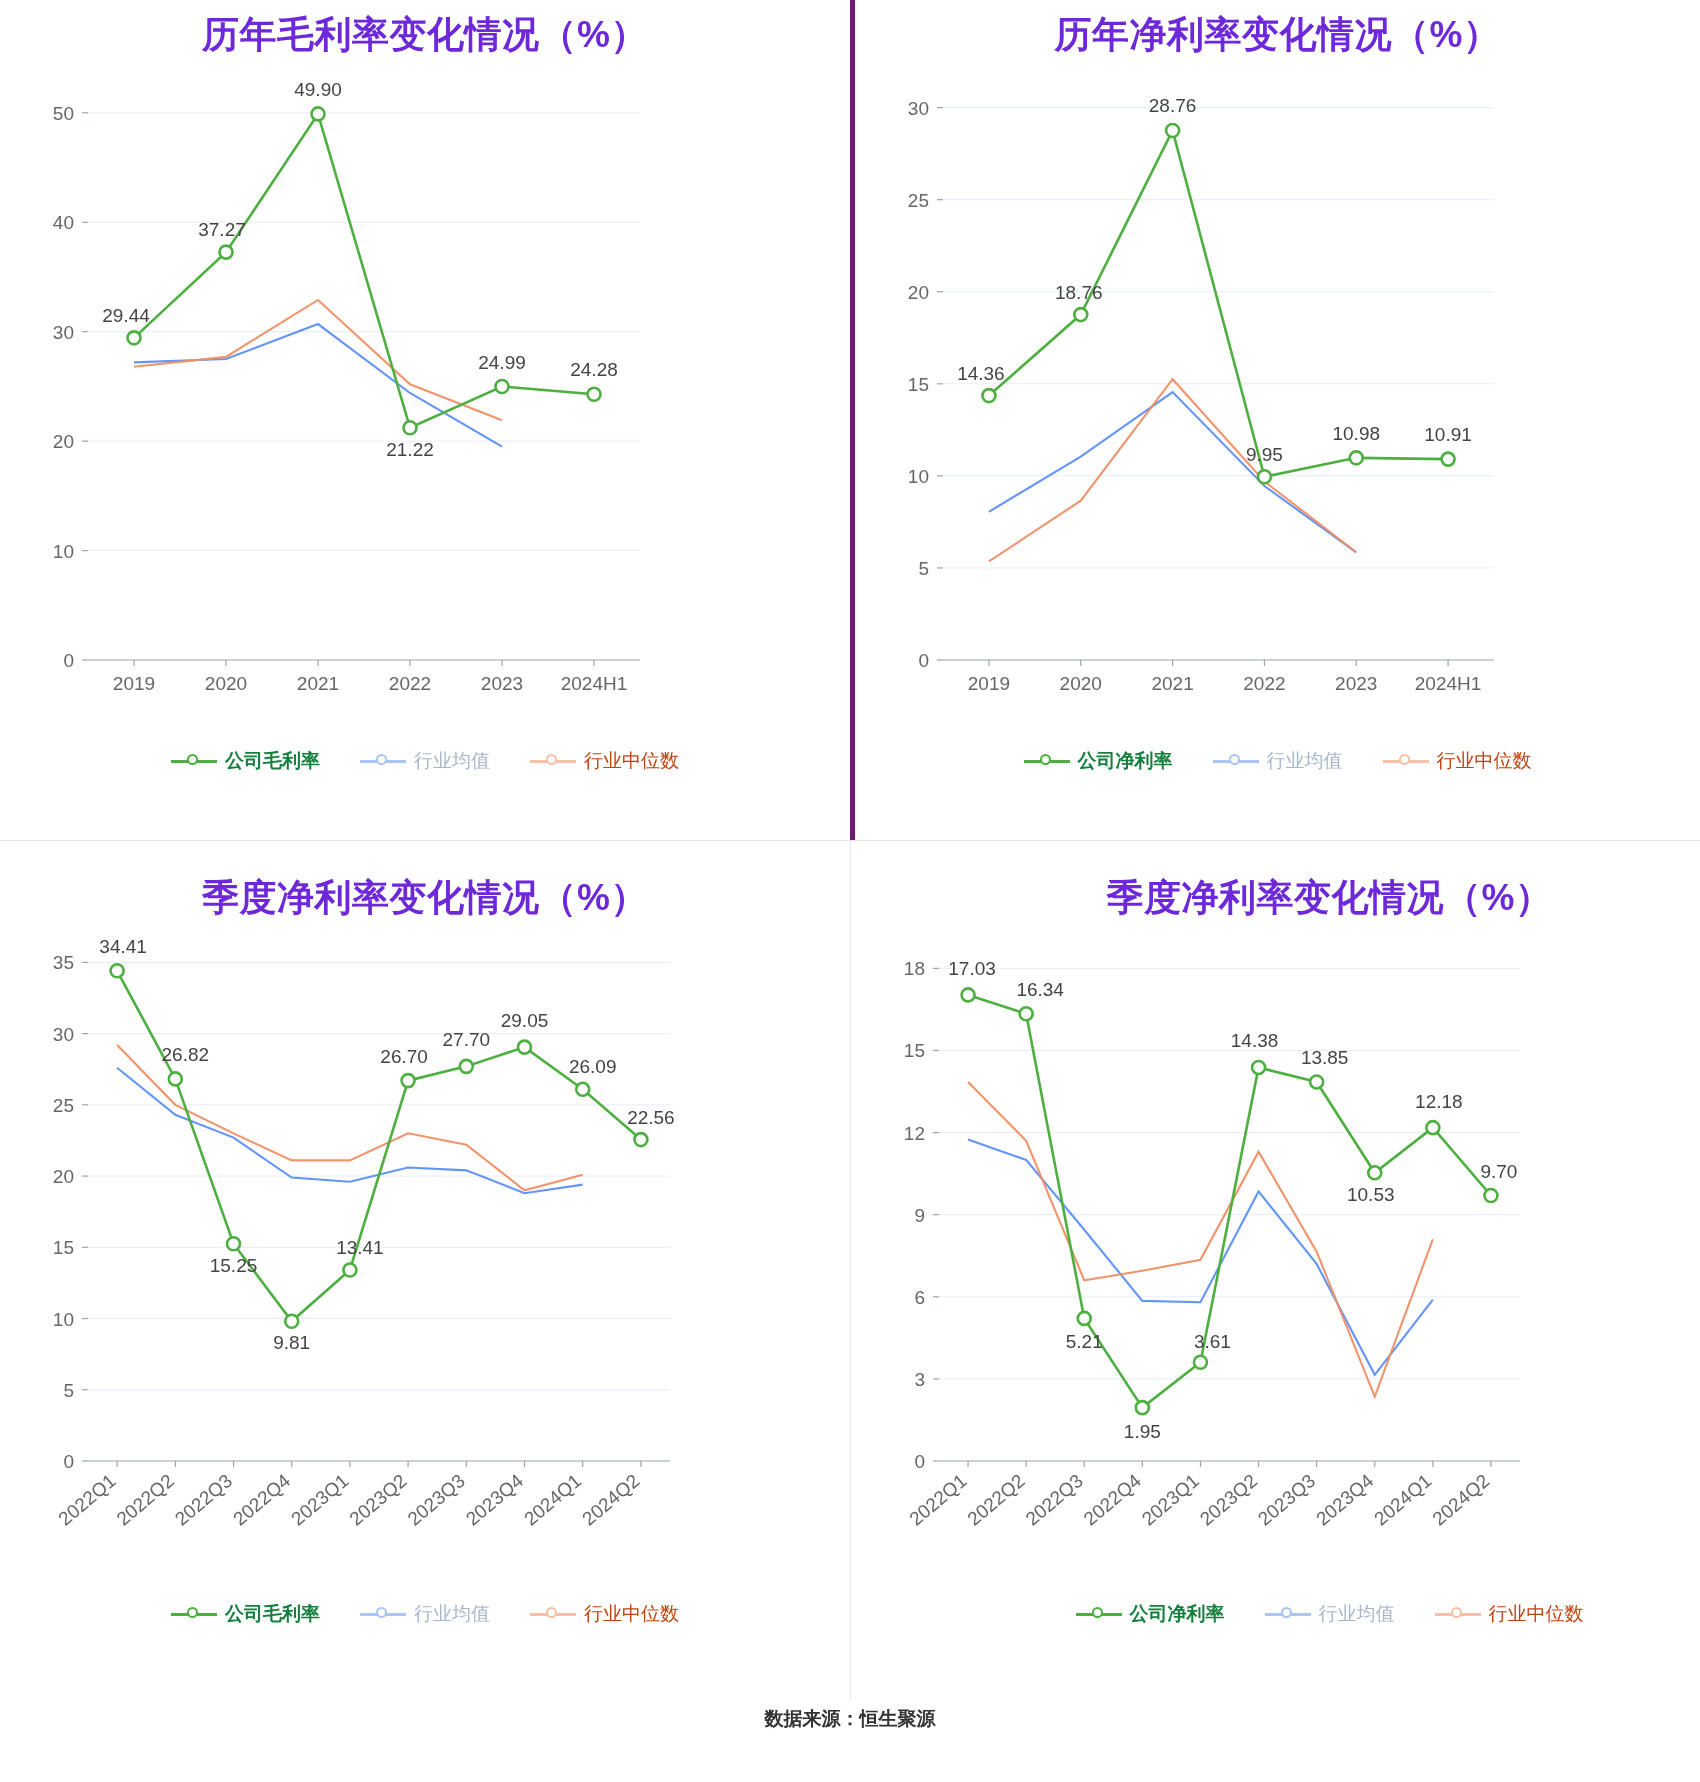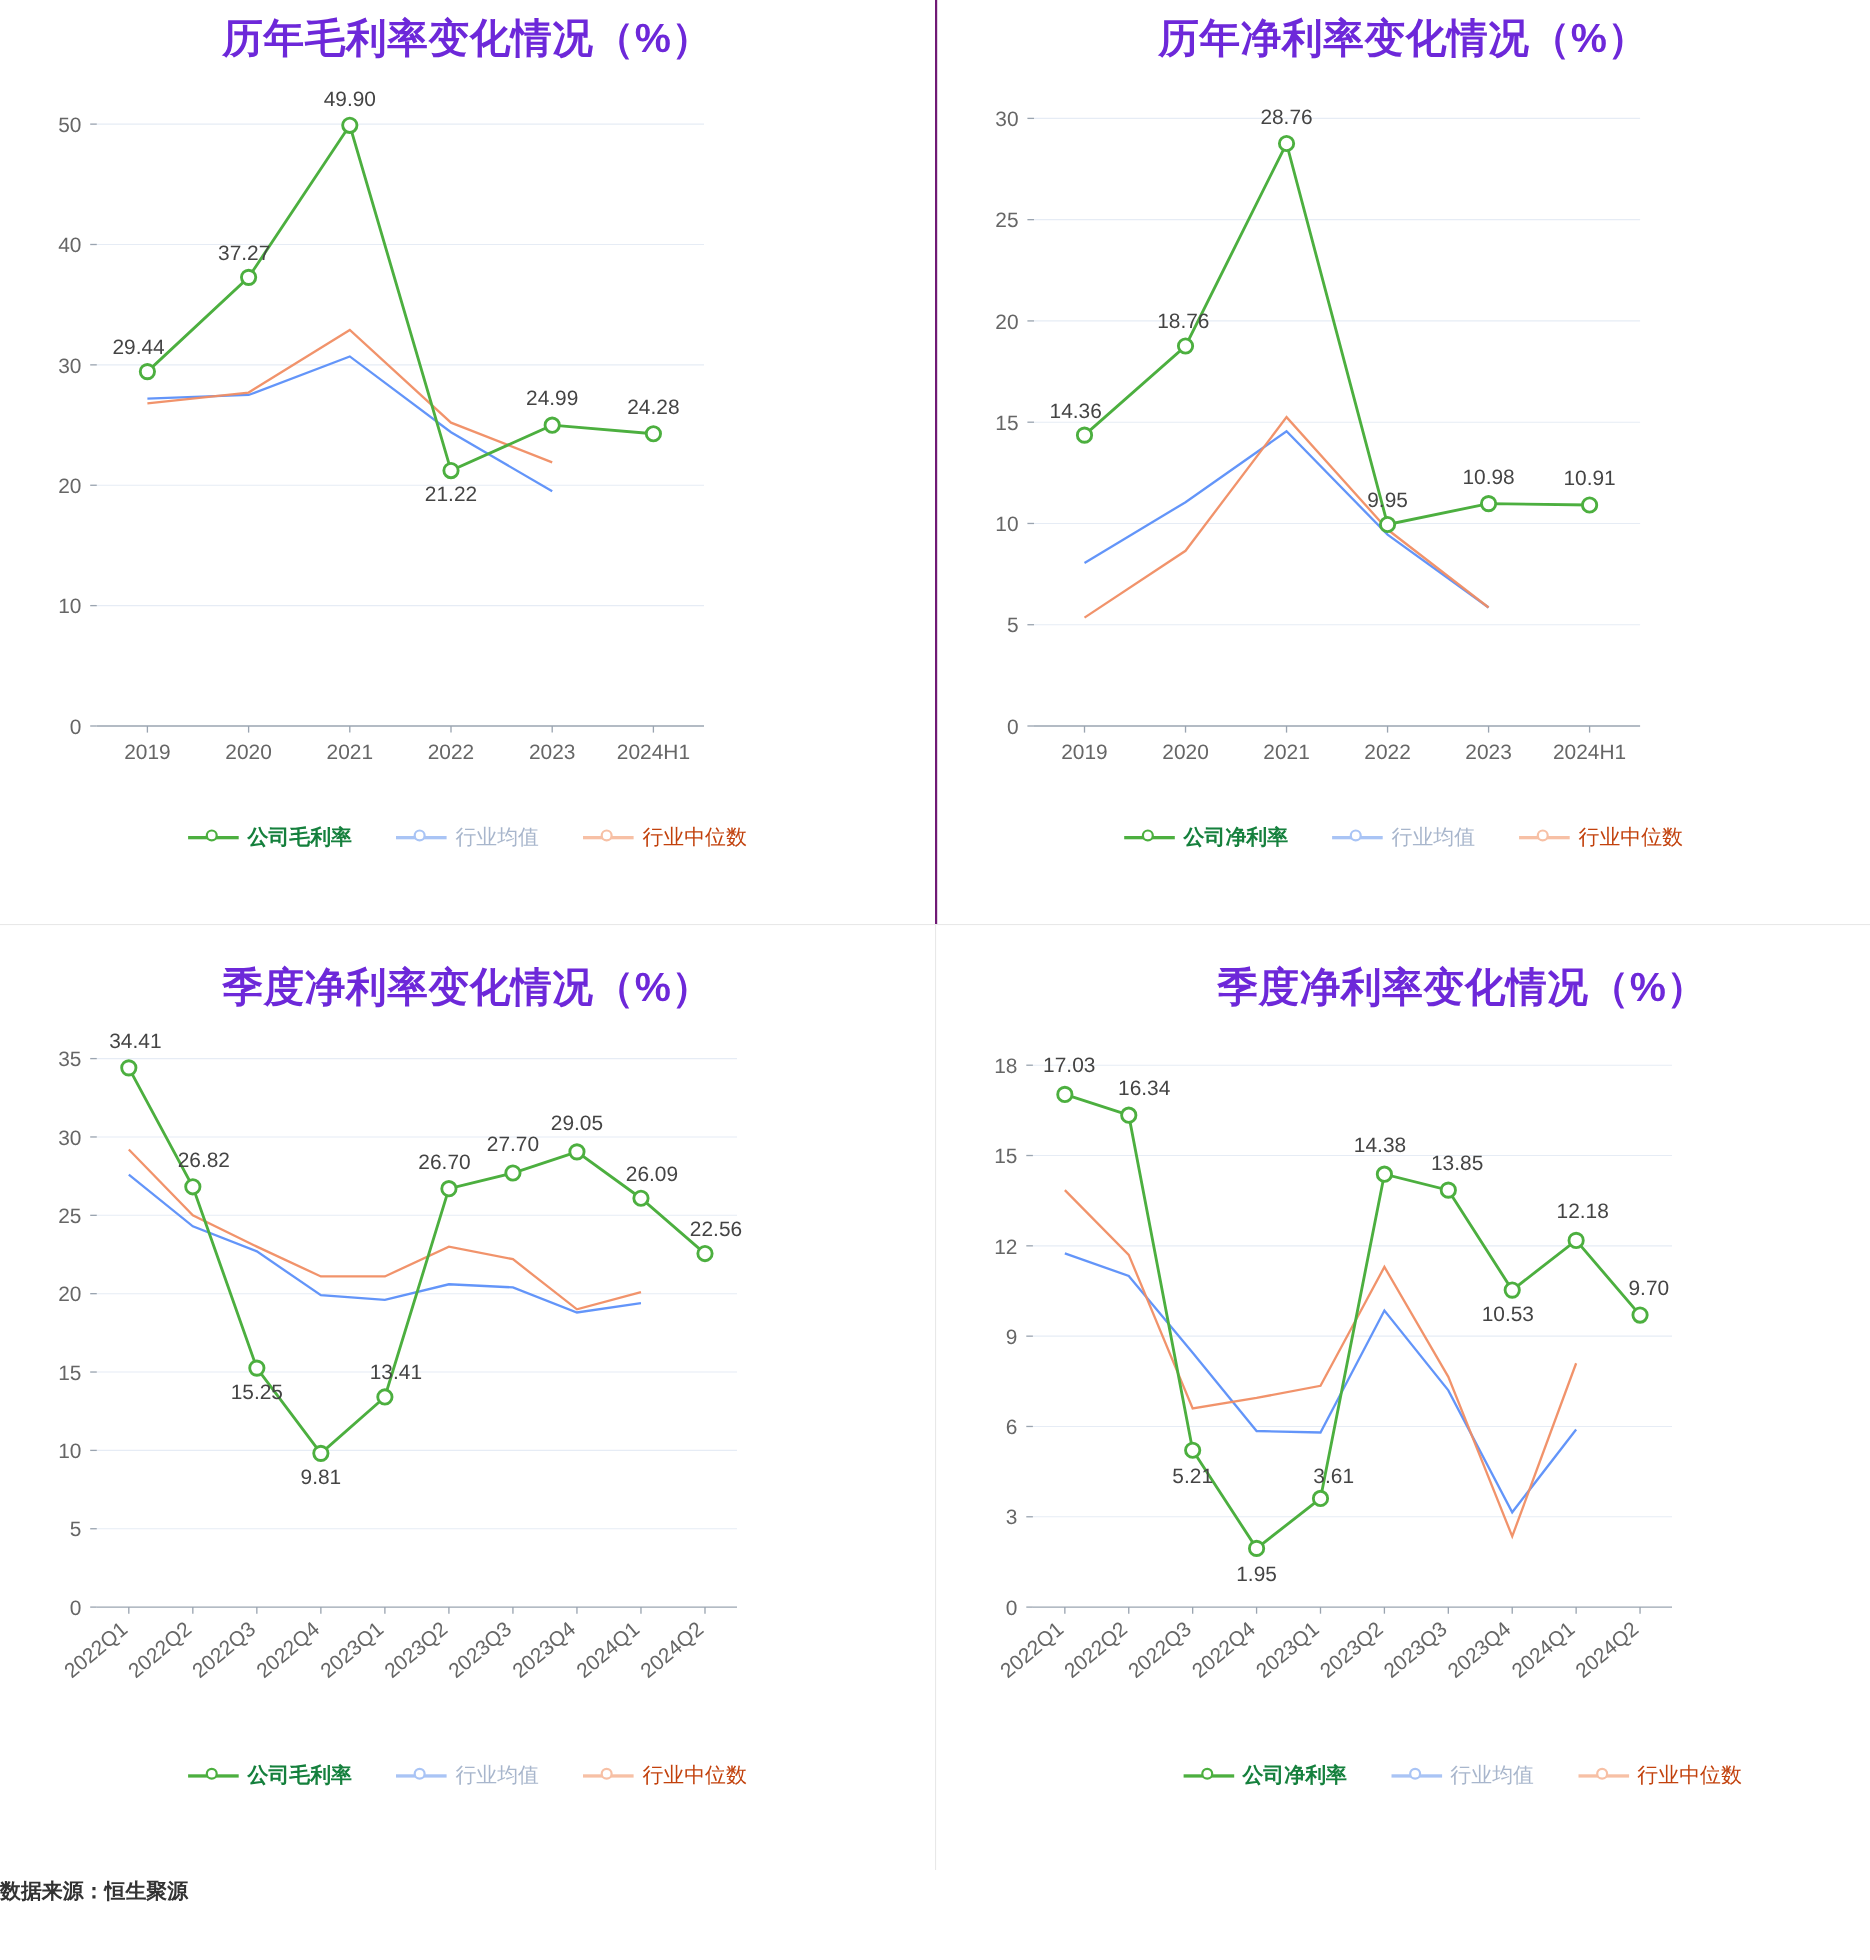--- a/index.html
+++ b/index.html
@@ -8,21 +8,21 @@
     font-family:"Liberation Sans","DejaVu Sans",sans-serif;
     color:#333;
     position:relative;
     overflow:hidden;
   }
   .grid{
     position:absolute;left:0;top:0;width:1700px;height:1700px;
   }
   .panel{position:absolute;box-sizing:border-box;}
   .p-tl{left:0;top:0;width:850px;height:840px;}
-  .p-tr{left:850px;top:0;width:850px;height:840px;border-left:2px solid #701a75;}
+  .p-tr{left:850px;top:0;width:850px;height:840px;border-left:5px solid #701a75;}
   .p-bl{left:0;top:840px;width:850px;height:860px;border-top:1px solid #e8e8e8;}
   .p-br{left:850px;top:840px;width:958px;height:860px;border-top:1px solid #e8e8e8;border-left:1px solid #e8e8e8;}
   .chart-title{
     position:absolute;width:100%;text-align:center;
     font-size:37px;font-weight:bold;color:#6d28d9;letter-spacing:0.5px;
   }
   .p-tl .chart-title,.p-tr .chart-title{top:10px;}
   .p-bl .chart-title,.p-br .chart-title{top:32px;}
   .plot{position:absolute;}
   svg{display:block;overflow:visible;}
@@ -36,21 +36,21 @@
   .legend-mark{width:46px;height:16px;position:relative;}
   .legend-mark .ln{position:absolute;left:0;top:7px;width:46px;height:2.5px;}
   .legend-mark .dot{
     position:absolute;left:16px;top:1px;width:11px;height:11px;border-radius:50%;
     background:#fff;border:2.5px solid #000;box-sizing:border-box;
   }
   .lg-company{color:#15803d;font-weight:bold;}
   .lg-avg{color:#a8b6cc;}
   .lg-med{color:#c2410c;}
   .source{
-    position:absolute;left:0;top:1706px;width:1700px;
+    position:absolute;left:0;top:1706px;width:1700px;text-align:center;
     font-size:19px;font-weight:bold;color:#333;
   }
   .axis-label{font-size:19px;fill:#666;}
   .axis-label-rot{font-size:19px;fill:#666;}
   .dlabel{font-size:19px;fill:#444;}
   .gridline{stroke:#e6ecf5;stroke-width:1;}
   .axisline{stroke:#9aa4b0;stroke-width:1.2;}
   .tick{stroke:#9aa4b0;stroke-width:1.2;}
 </style>
 </head>

